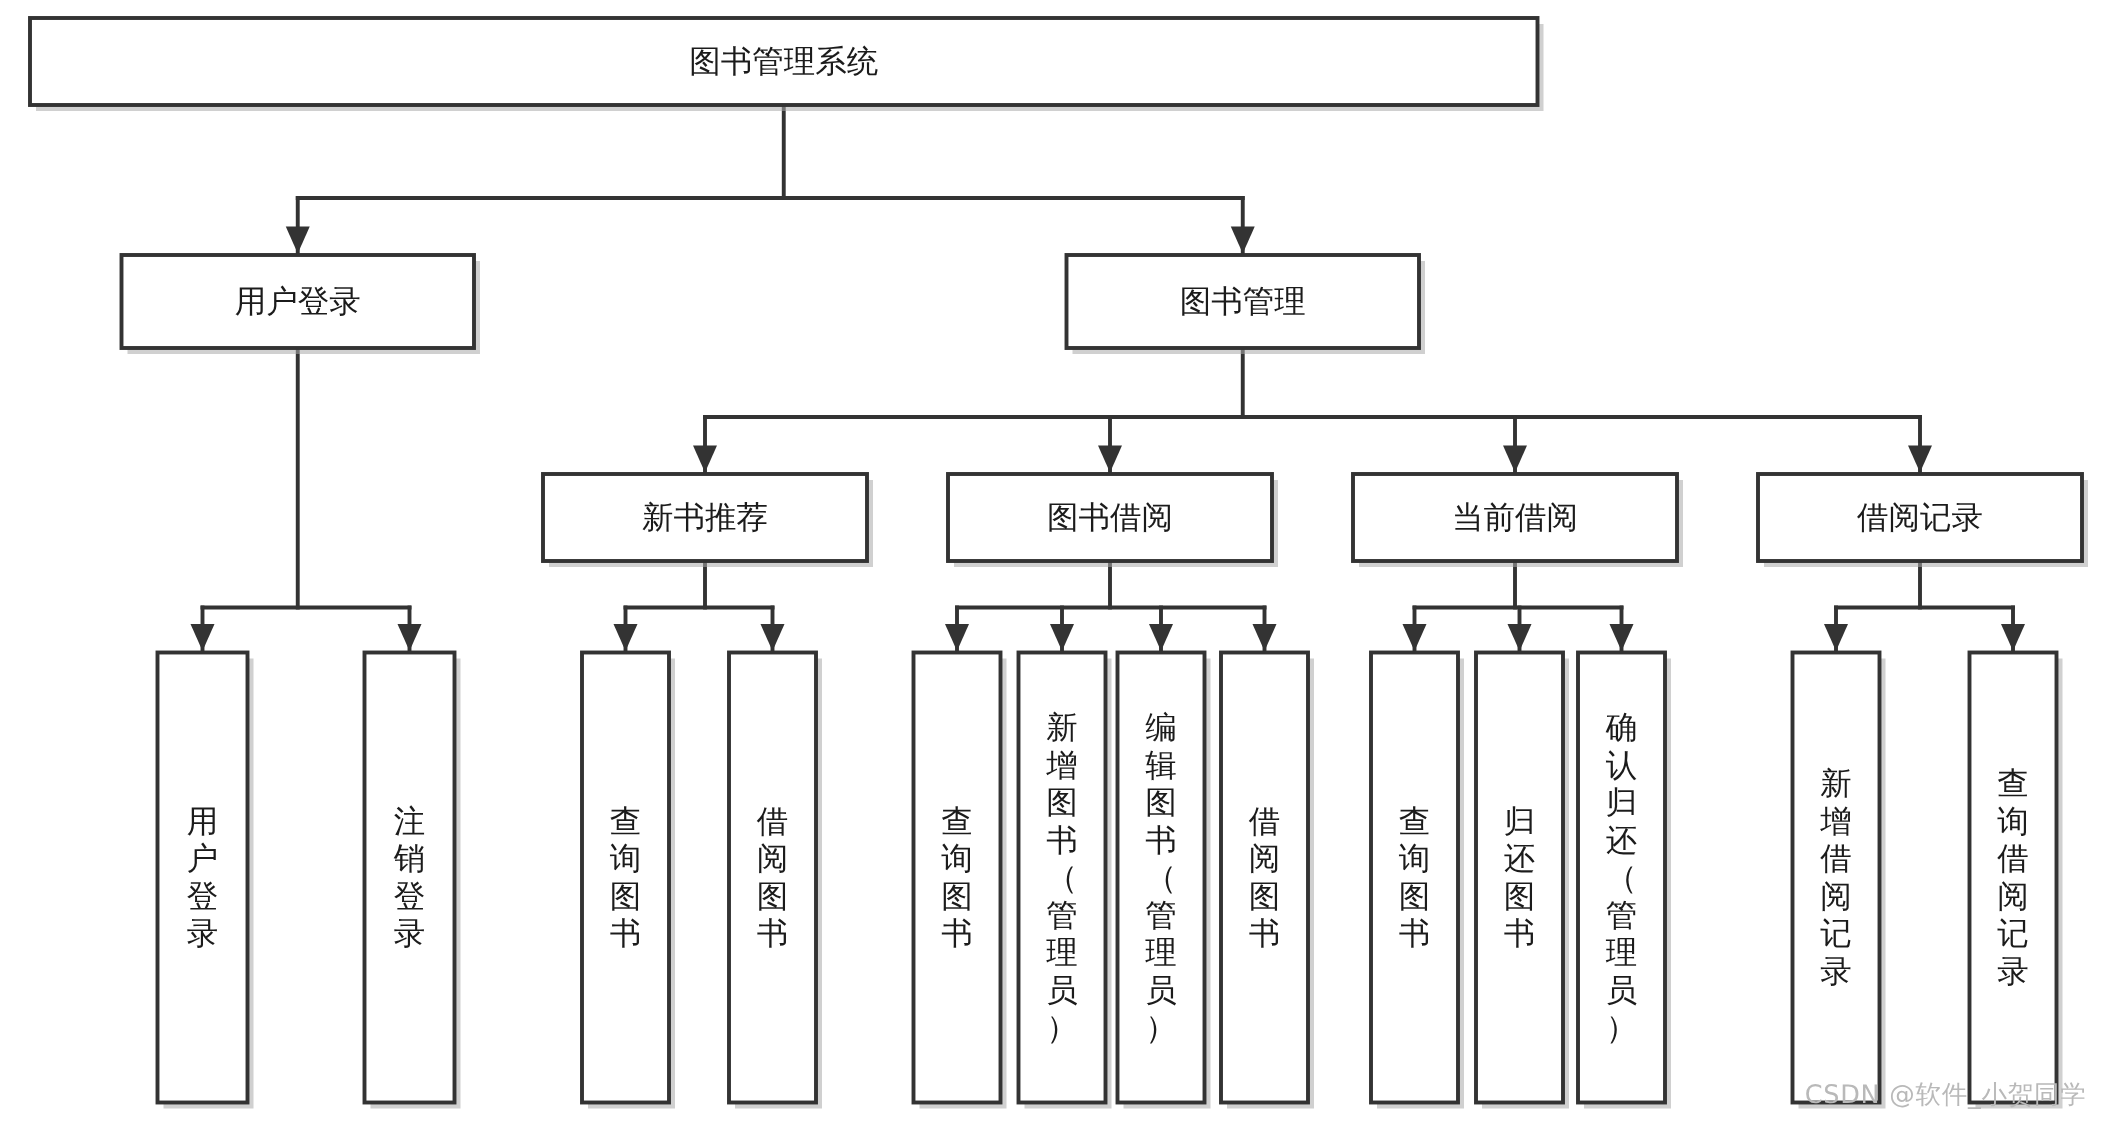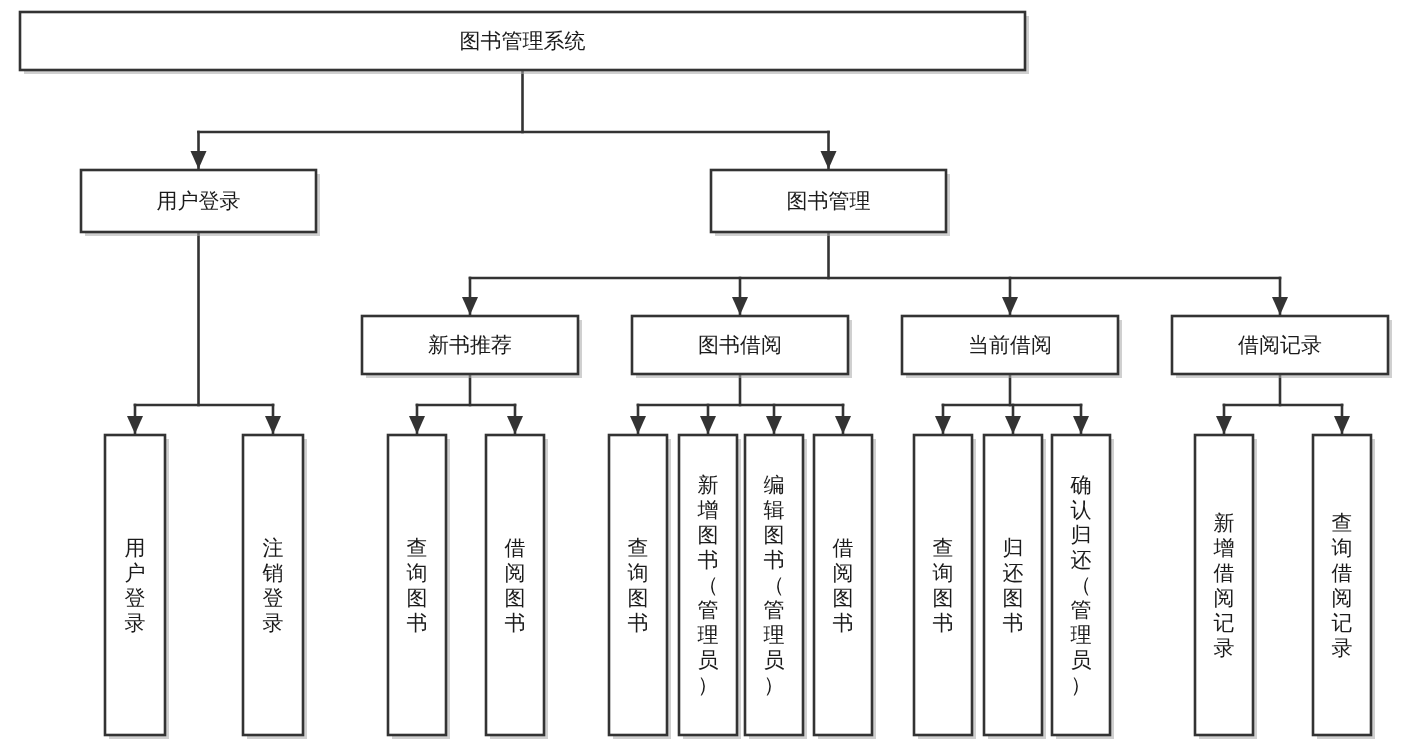--- a/index.html
+++ b/index.html
@@ -259,13 +259,14 @@
           <rect x="1195" y="435" width="58" height="300" class="node-box"></rect>
           <text x="1224" y="529.5" class="node-label-v"><tspan x="1224" dy="0">新</tspan><tspan x="1224" dy="25">增</tspan><tspan x="1224" dy="25">借</tspan><tspan x="1224" dy="25">阅</tspan><tspan x="1224" dy="25">记</tspan><tspan x="1224" dy="25">录</tspan></text>
         </g>
         <g>
           <rect x="1317" y="439" width="58" height="300" class="node-shadow"></rect>
           <rect x="1313" y="435" width="58" height="300" class="node-box"></rect>
           <text x="1342" y="529.5" class="node-label-v"><tspan x="1342" dy="0">查</tspan><tspan x="1342" dy="25">询</tspan><tspan x="1342" dy="25">借</tspan><tspan x="1342" dy="25">阅</tspan><tspan x="1342" dy="25">记</tspan><tspan x="1342" dy="25">录</tspan></text>
         </g>
       </g>
   </svg>
+  <div class="watermark">CSDN @软件_小贺同学</div>
 </div>
 
 </body></html>

